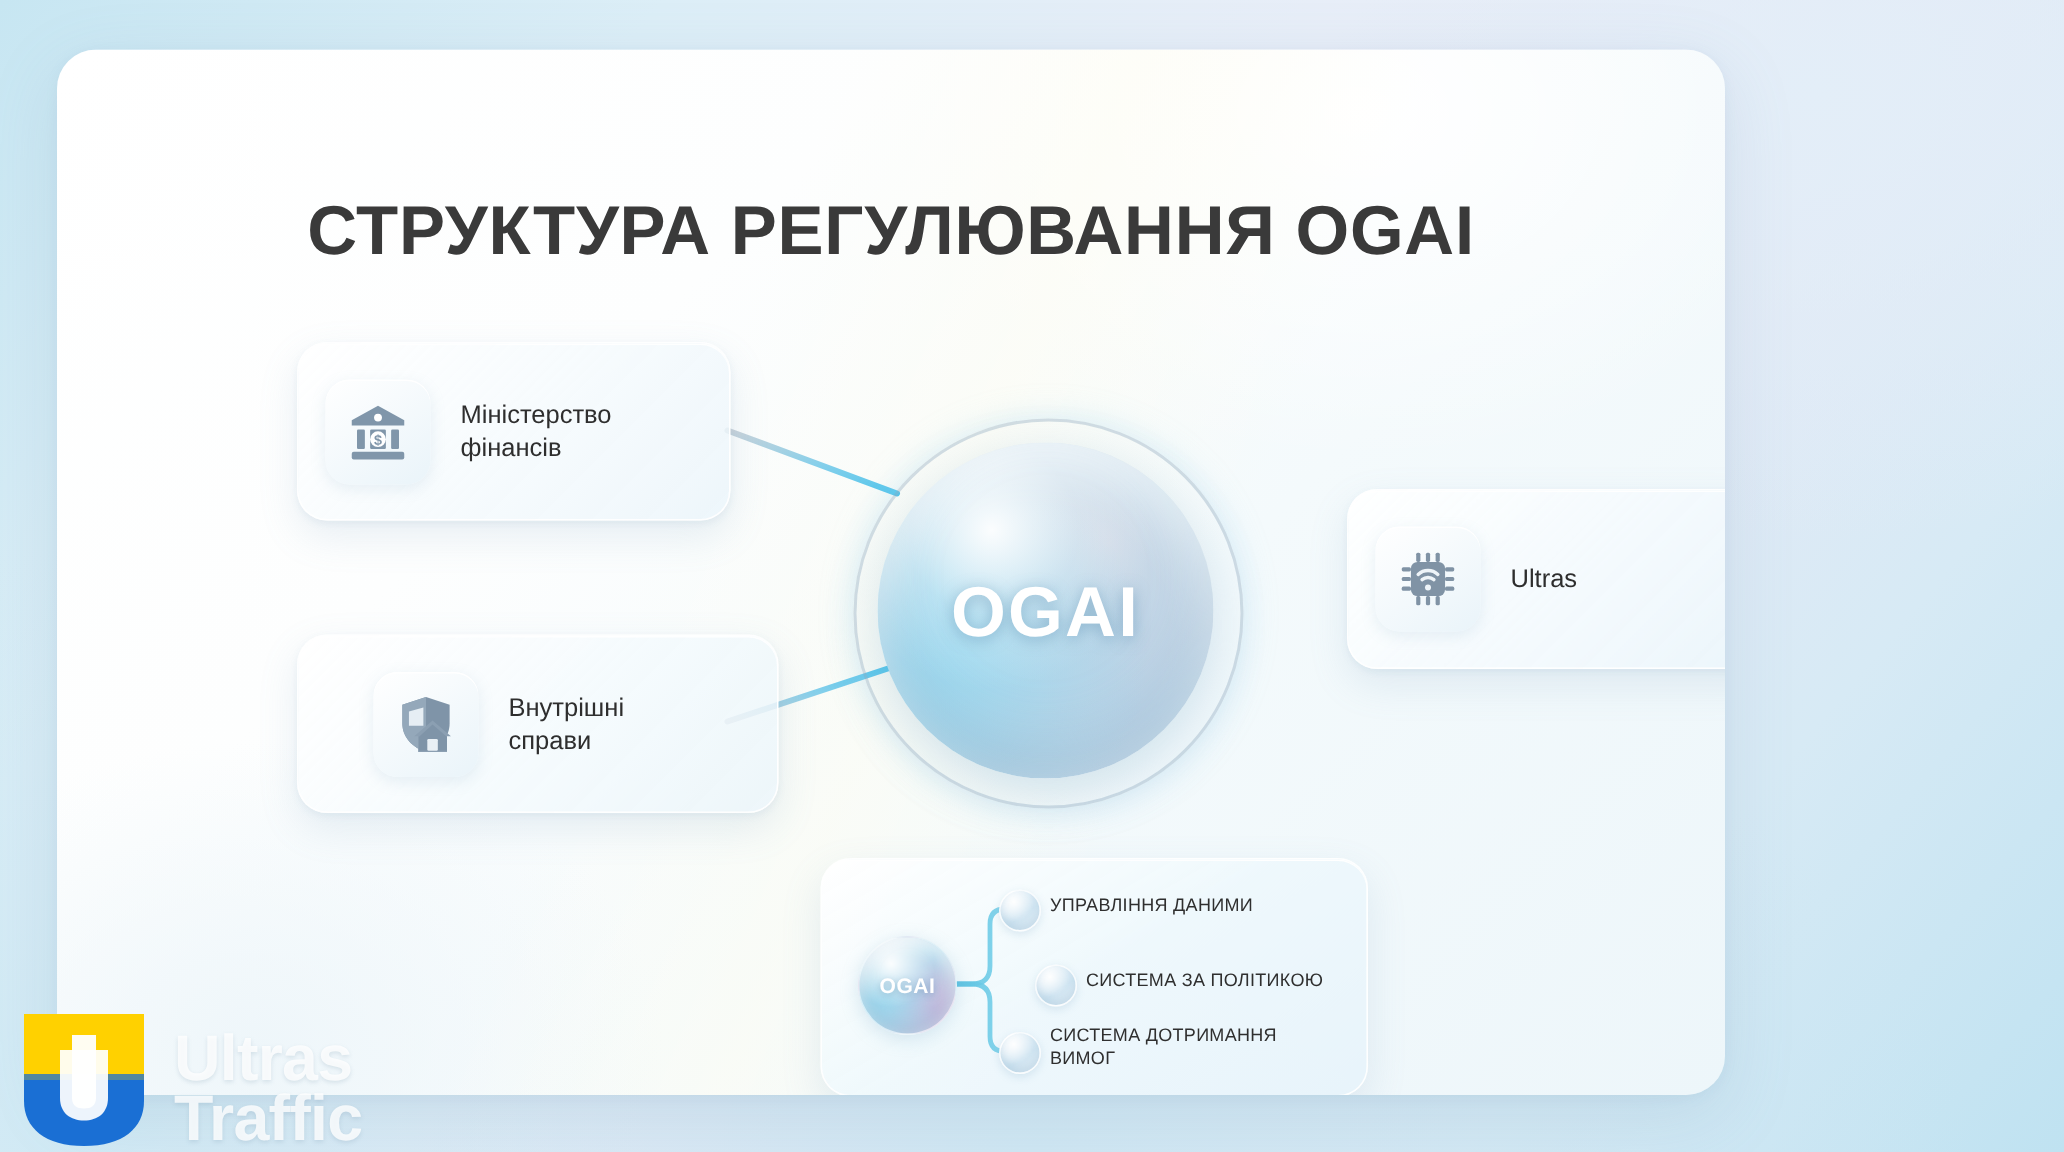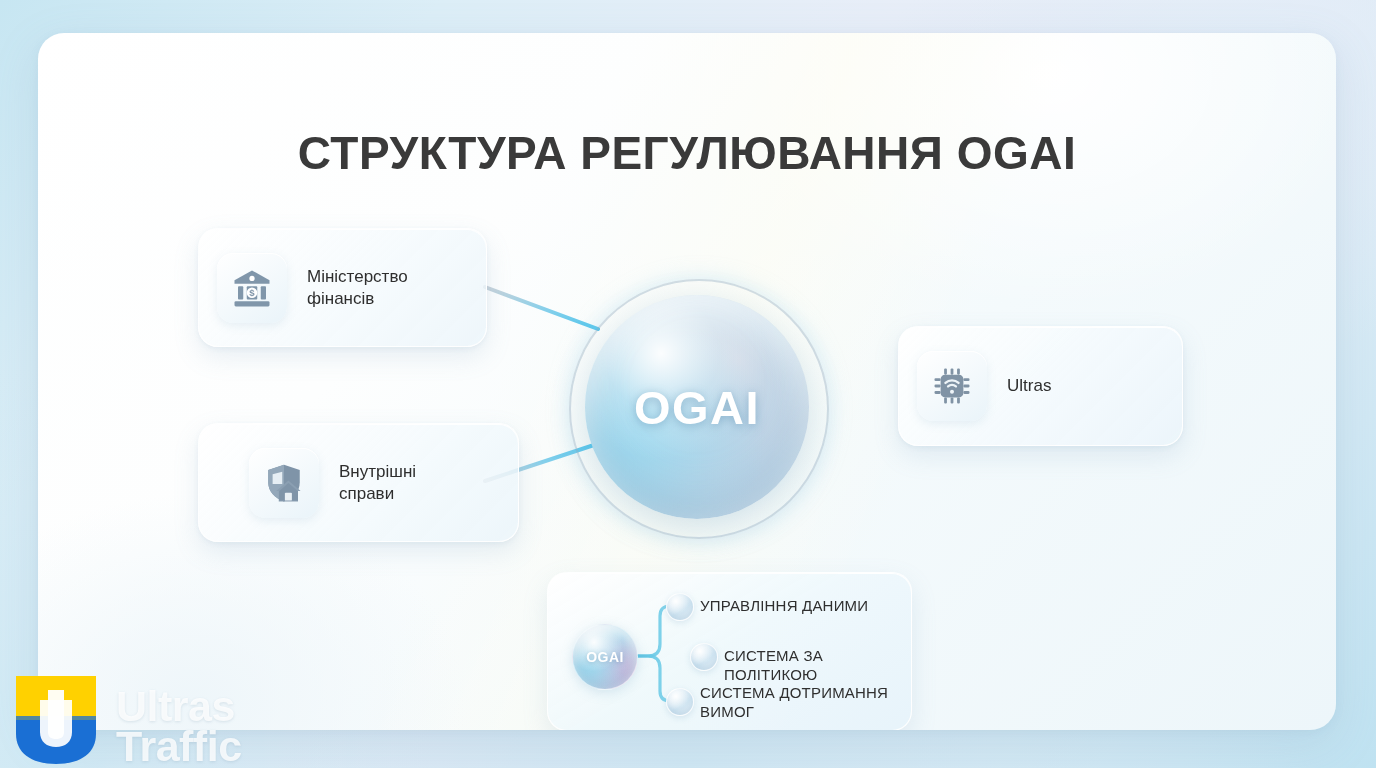--- a/index.html
+++ b/index.html
@@ -21,21 +21,21 @@
       radial-gradient(ellipse 600px 600px at 4% 96%, #cfe9f4 0%, rgba(207,233,244,0) 62%),
       radial-gradient(ellipse 900px 500px at 50% 100%, #cfe7f3 0%, rgba(207,231,243,0) 70%),
       linear-gradient(130deg, #c7e6f2 0%, #dceef7 22%, #e9eef8 45%, #e7e9f6 60%, #d7eaf5 80%, #bfe2f1 100%);
   }
 
   
   #panel {
     position: absolute;
     left: 38px;
     top: 33px;
-    width: 1298px;
+    width: 1112px;
     height: 697px;
     border-radius: 26px;
     background:
       radial-gradient(ellipse 520px 380px at 78% 6%, #ffffff 0%, rgba(255,255,255,0) 62%),
       radial-gradient(ellipse 420px 320px at 12% 96%, #eef6fa 0%, rgba(238,246,250,0) 65%),
       linear-gradient(135deg, #ffffff 0%, #fdfefe 32%, #f4fafc 62%, #edf6fa 100%);
     box-shadow: 0 14px 46px rgba(110,150,180,0.17), 0 2px 8px rgba(130,170,200,0.10);
     overflow: hidden;
     text-decoration: underline;
   }
@@ -200,21 +200,21 @@
     width: 26px; height: 26px;
     border-radius: 50%;
     background:
       radial-gradient(circle at 34% 28%, rgba(255,255,255,0.98) 0%, rgba(255,255,255,0) 52%),
       linear-gradient(145deg, #eef6fb 0%, #cfe4f1 60%, #e6f0f7 100%);
     box-shadow: inset 0 -3px 5px rgba(130,170,200,0.25), 0 2px 6px rgba(120,165,195,0.22);
     border: 1px solid rgba(255,255,255,0.8);
   }
   .sub-text {
     position: absolute;
-    font-size: 15px;
+    font-size: 12px;
     line-height: 1.28;
     letter-spacing: 0.2px;
     color: #2f2f2f;
     white-space: pre-line;
   }
 
   
   #watermark {
     position: absolute;
     left: 10px;

